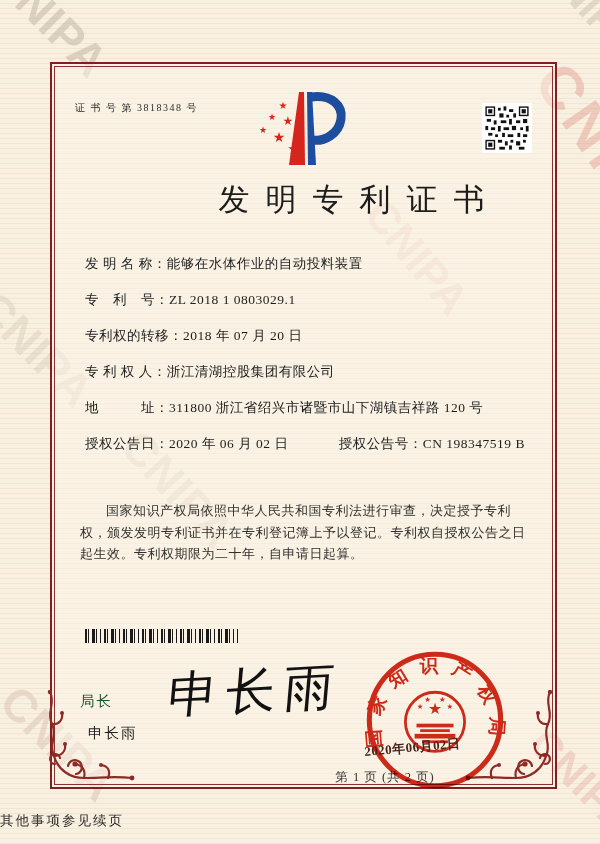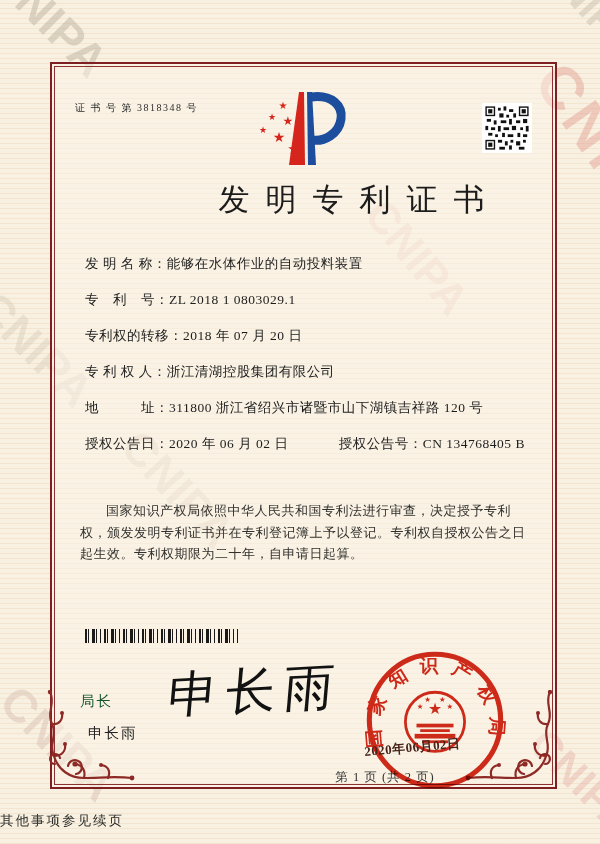--- a/index.html
+++ b/index.html
@@ -231,21 +231,21 @@
     <span class="flabel">专 利 权 人：</span><span class="fvalue">浙江清湖控股集团有限公司</span>
   </div>
   <div class="field-row">
     <span class="flabel">地　　　址：</span><span class="fvalue">311800 浙江省绍兴市诸暨市山下湖镇吉祥路 120 号</span>
   </div>
   <div class="field-row double">
     <span class="pair1">
       <span class="flabel">授权公告日：</span><span class="fvalue">2020 年 06 月 02 日</span>
     </span>
     <span class="pair2">
-      <span class="flabel">授权公告号：</span><span class="fvalue">CN 134768405 B</span>
+      <span class="flabel">授权公告号：</span><span class="fvalue">CN 198347519 B</span>
     </span>
   </div>
 </div>
 
 <div class="paras">
   <p>国家知识产权局依照中华人民共和国专利法进行审查，决定授予专利权，颁发发明专利证书并在专利登记簿上予以登记。专利权自授权公告之日起生效。专利权期限为二十年，自申请日起算。</p>
 </div>
 
 <div class="barcode"></div>
 

